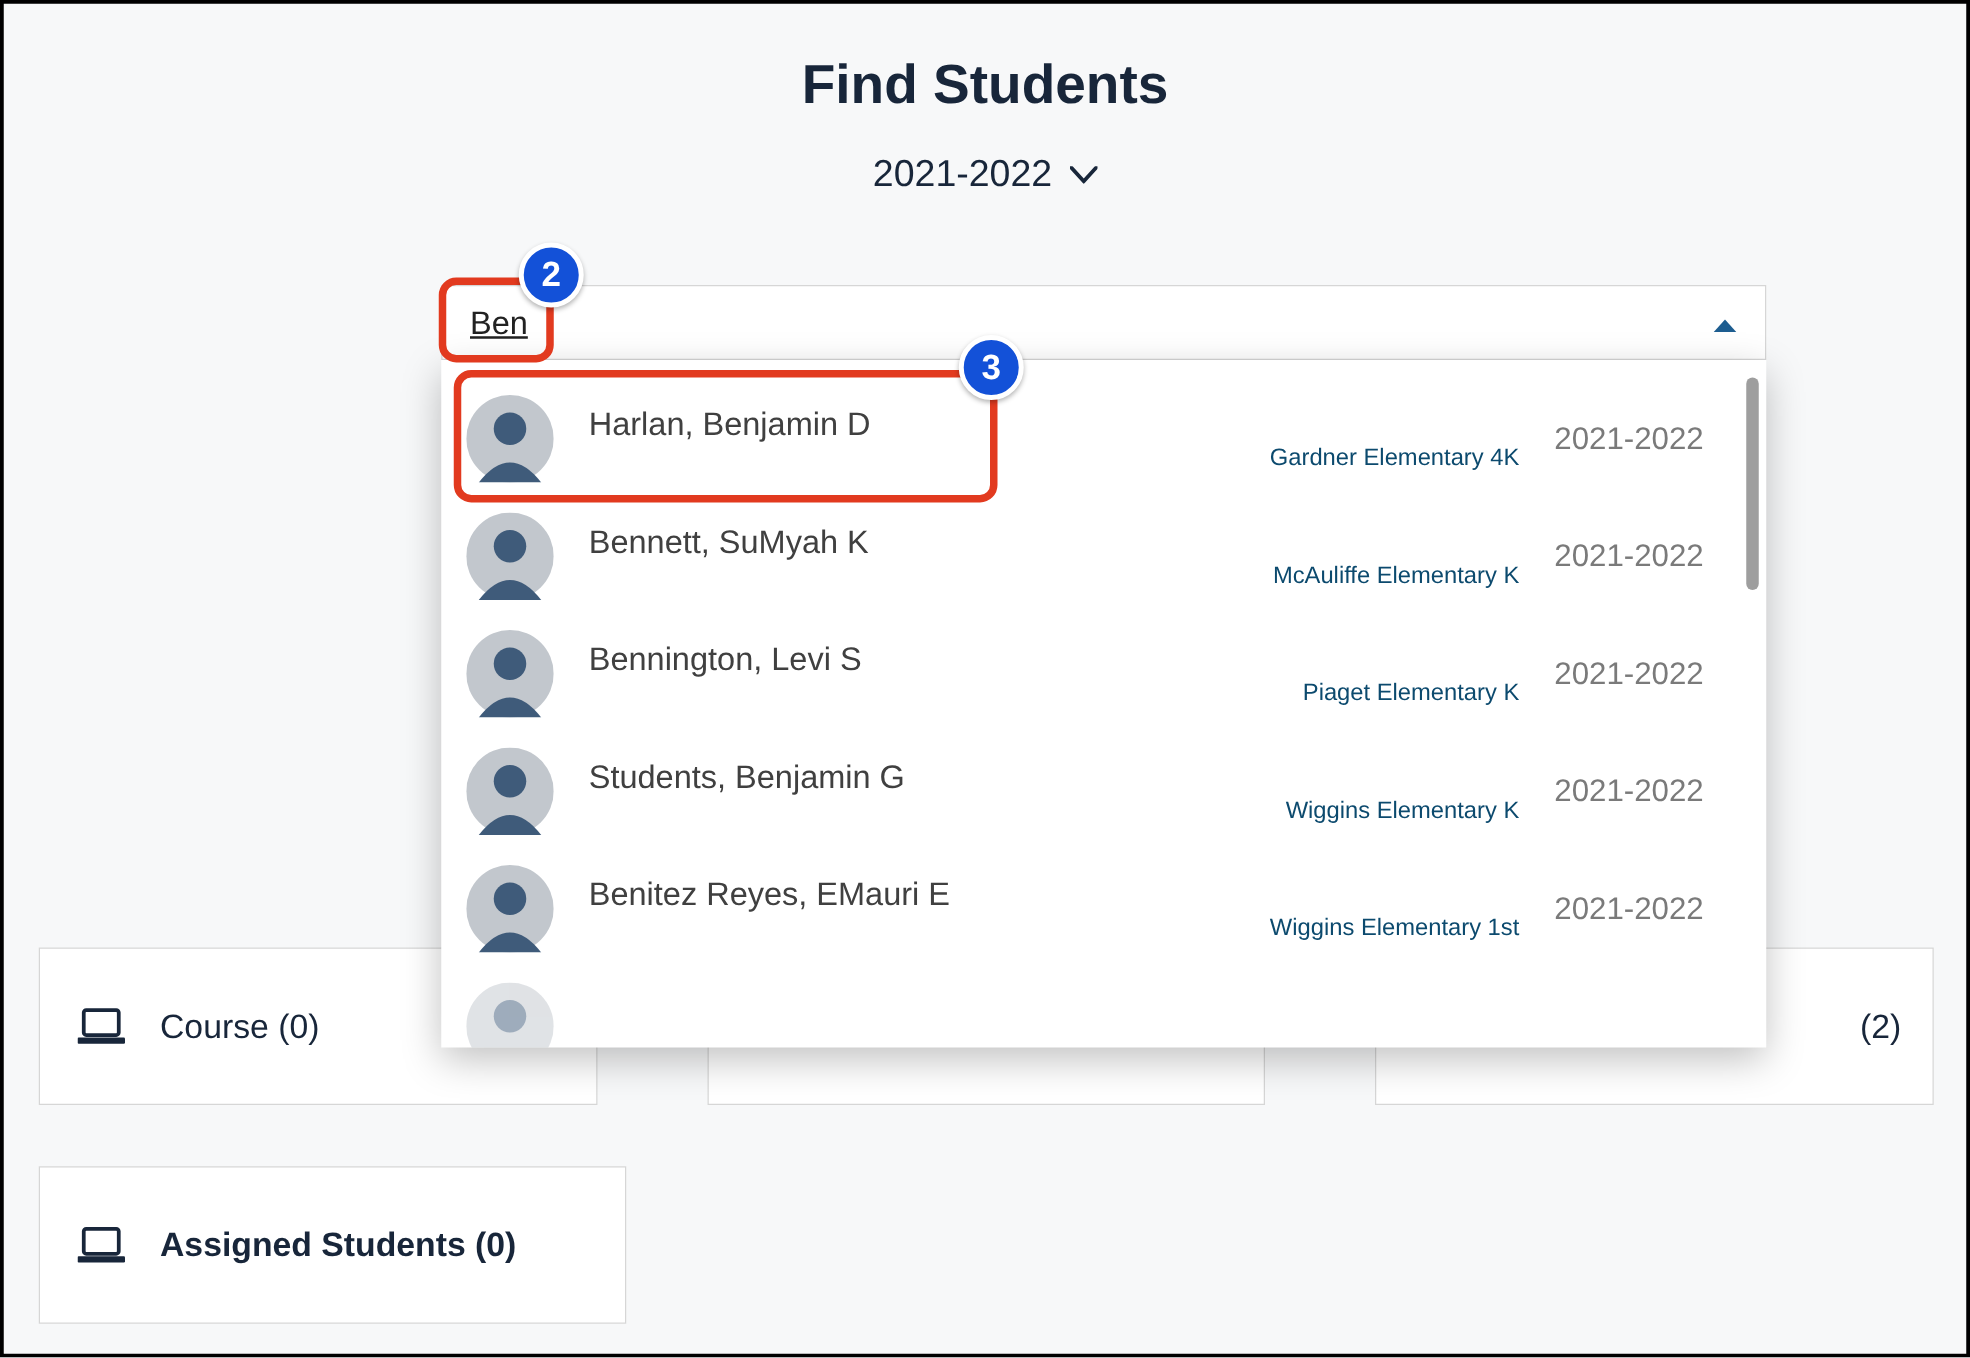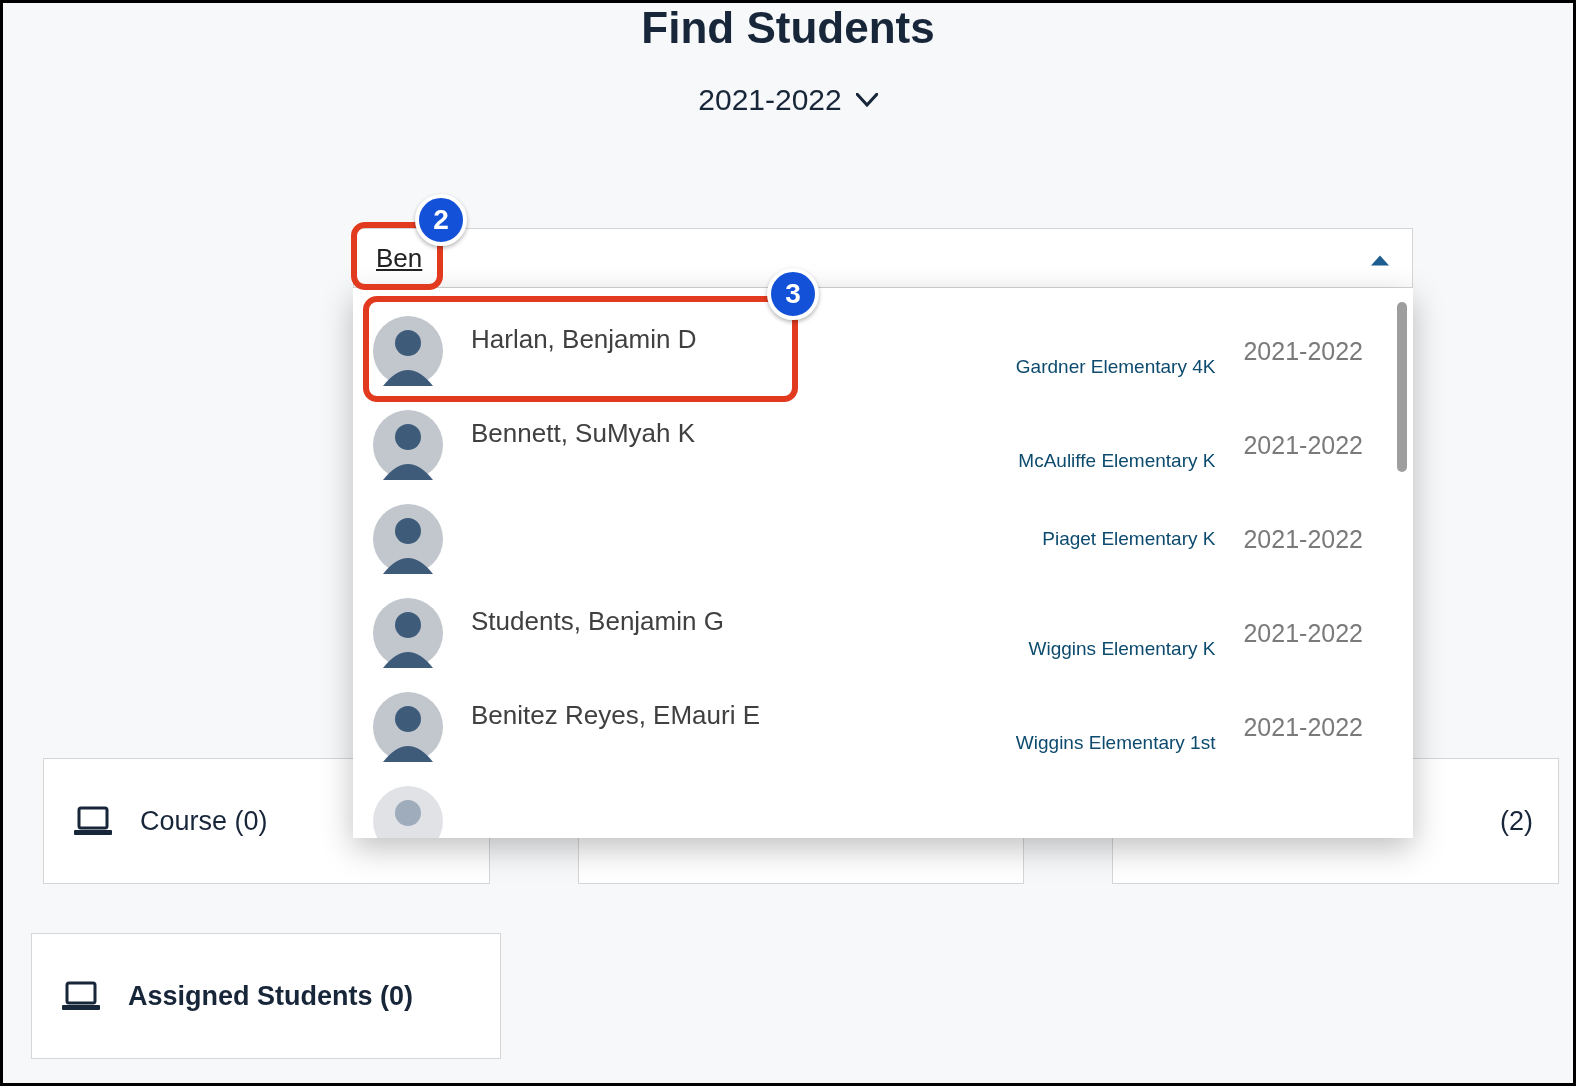--- a/index.html
+++ b/index.html
@@ -7,20 +7,21 @@
   body {
     font-family: -apple-system, BlinkMacSystemFont, "Segoe UI", Helvetica, Arial, sans-serif;
     background: #fff;
   }
   .frame {
     width: 1576px;
     height: 1086px;
     border: 3px solid #000;
     background: #f7f8f9;
     position: relative;
+    padding-top: 40px;
   }
   .title {
     text-align: center;
     font-size: 44px;
     font-weight: 700;
     color: #18263a;
   }
   .year-row {
     display: flex;
     justify-content: center;
@@ -117,21 +118,21 @@
   .row-year { font-size: 25px; color: #7a7a7a; }
   .scrollbar {
     position: absolute;
     right: 6px; top: 14px;
     width: 10px; height: 170px;
     background: #9e9e9e;
     border-radius: 5px;
   }
   .cards {
     position: absolute;
-    left: 40px;
+    left: 28px;
     top: 755px;
     width: 1516px;
     display: flex;
     gap: 88px;
   }
   .card {
     flex: 1;
     height: 126px;
     border: 1px solid #d6d6d6;
     background: #fff;
@@ -223,20 +224,21 @@
 
         <div class="row">
           <div class="avatar">
             <svg viewBox="0 0 70 70">
                 <circle cx="35" cy="35" r="35" fill="#c2c7cd"></circle>
                 <circle cx="35" cy="27" r="13" fill="#3f5b7a"></circle>
                 <path d="M10 70 Q35 38 60 70 Z" fill="#3f5b7a"></path>
               </svg>
           </div>
           <div class="row-text">
+            <div class="row-name">Bennington, Levi S</div>
             <div class="row-school">Piaget Elementary K</div>
           </div>
           <div class="row-year">2021-2022</div>
         </div>
 
         <div class="row">
           <div class="avatar">
             <svg viewBox="0 0 70 70">
                 <circle cx="35" cy="35" r="35" fill="#c2c7cd"></circle>
                 <circle cx="35" cy="27" r="13" fill="#3f5b7a"></circle>

